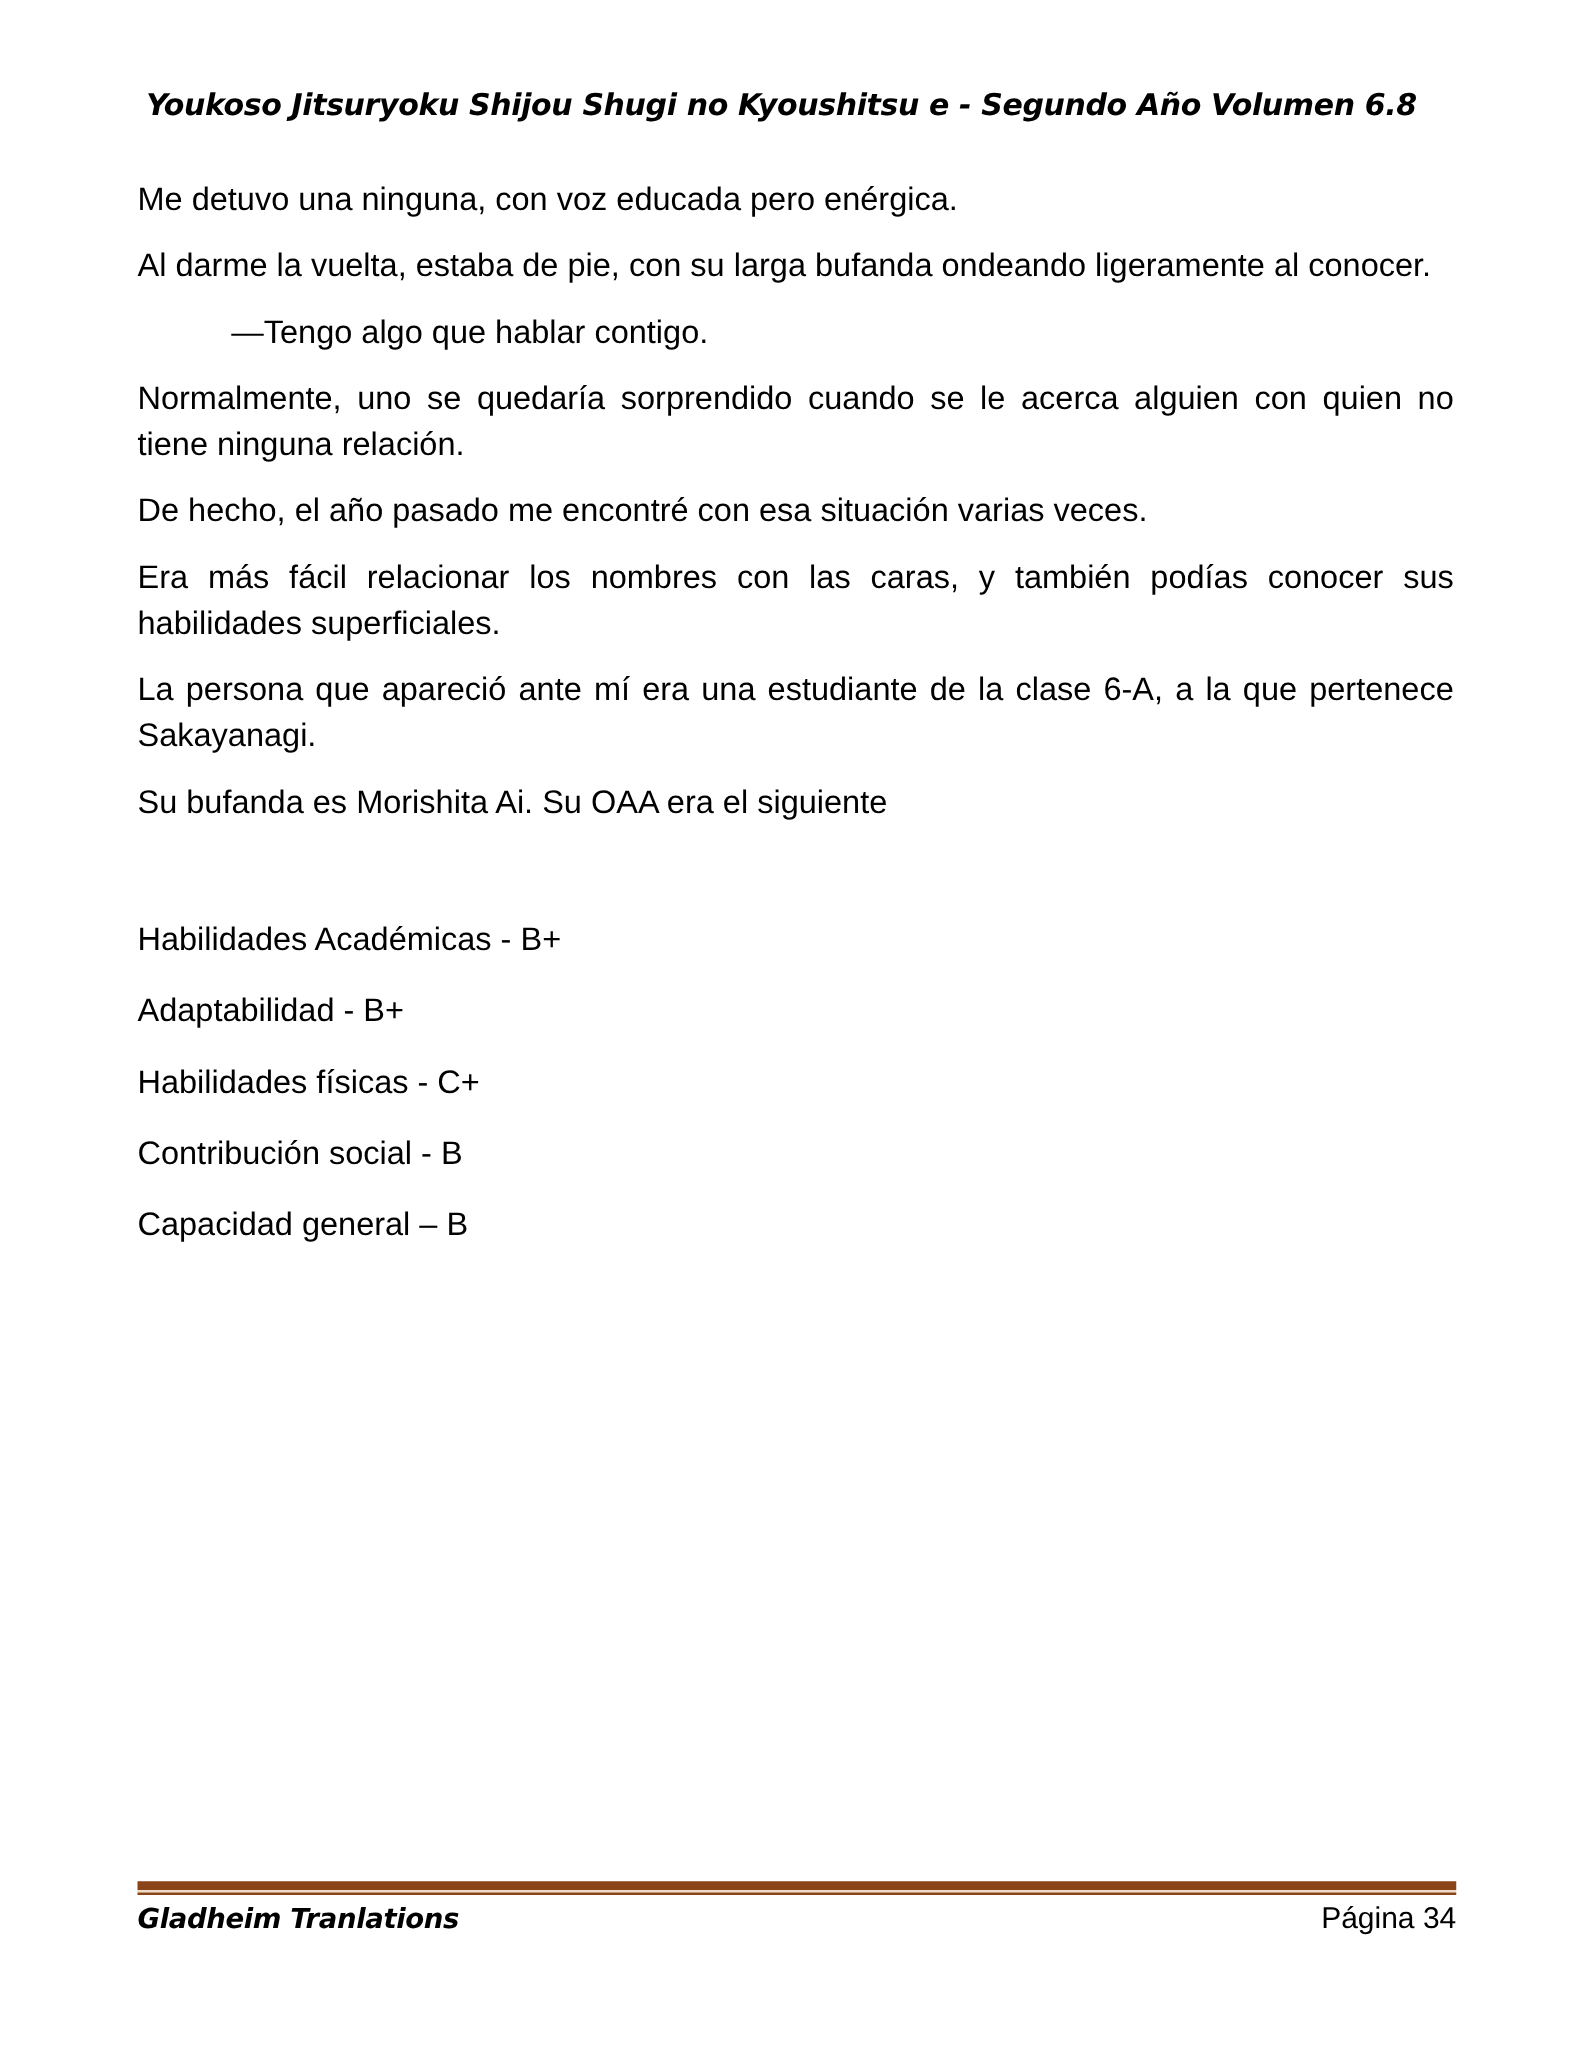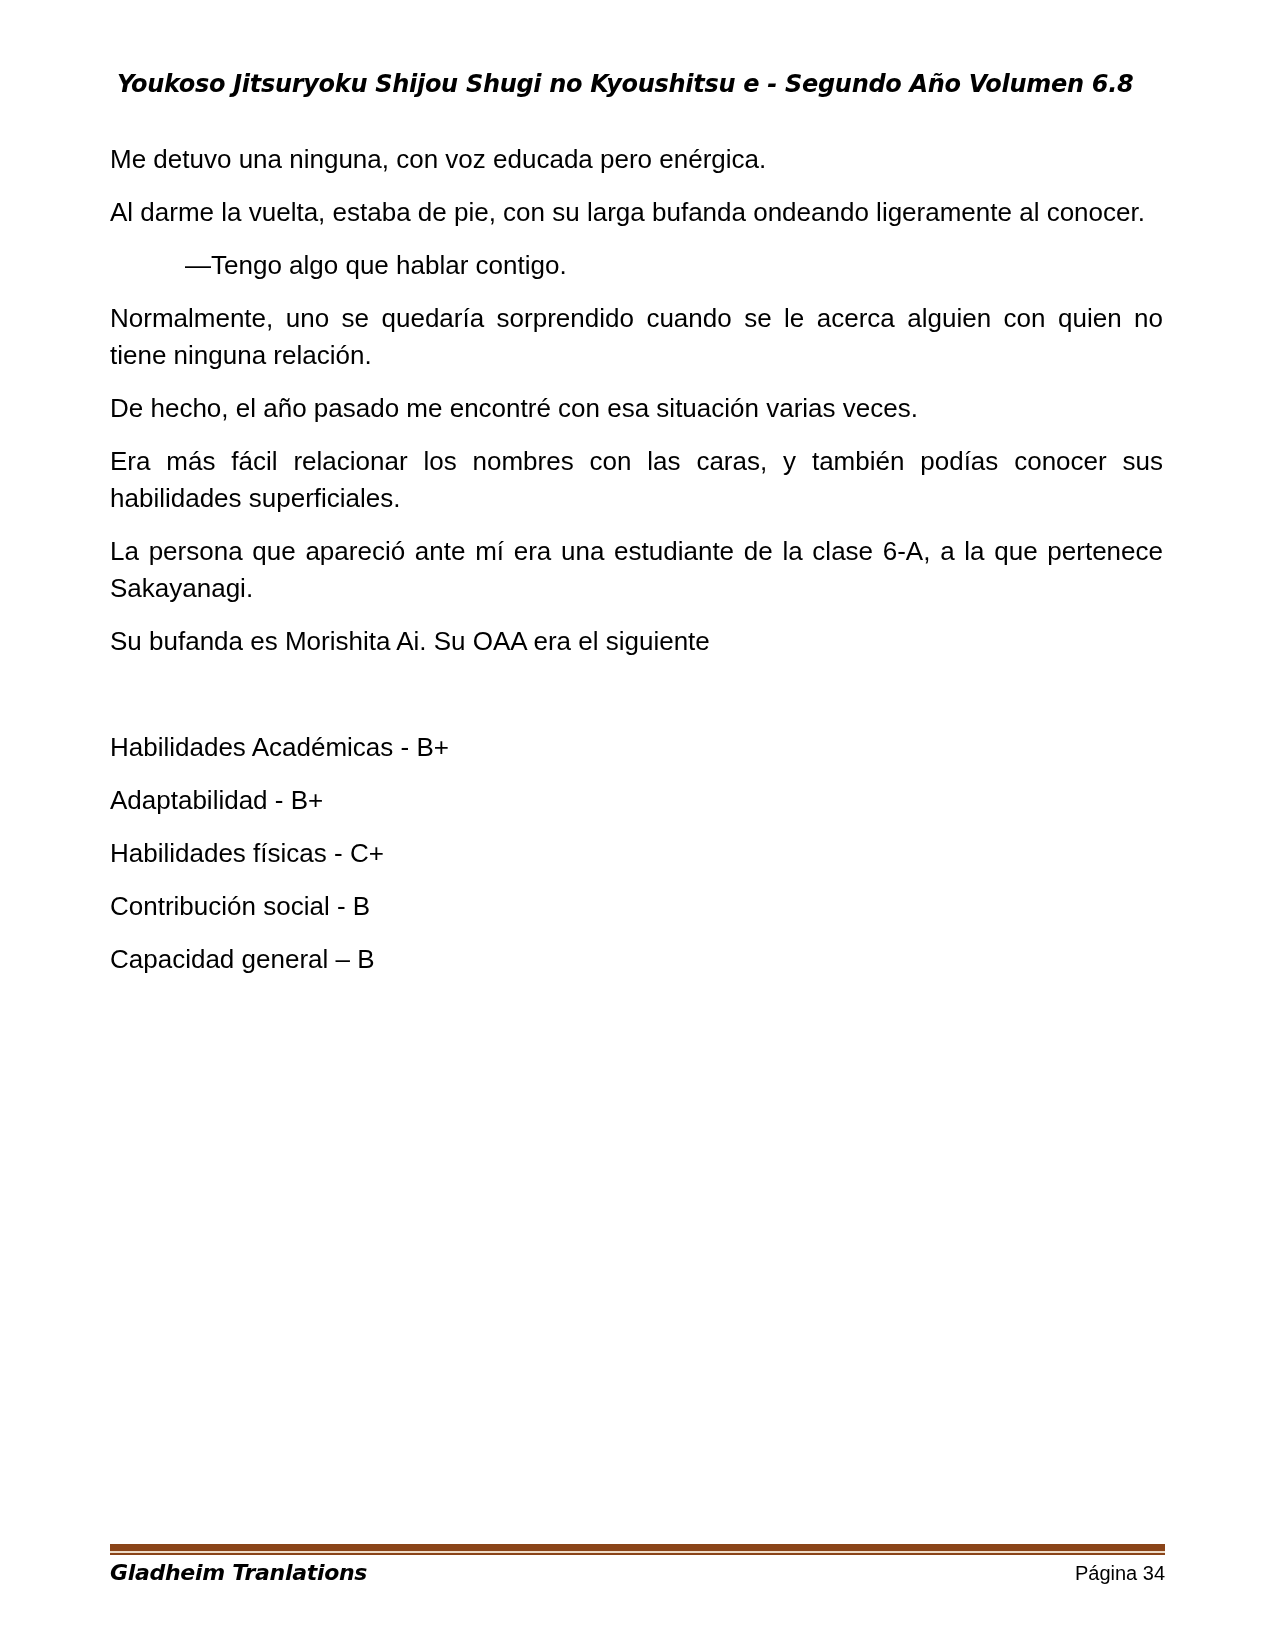--- a/index.html
+++ b/index.html
@@ -41,46 +41,46 @@
   }
   .content p.dialogue {
     text-indent: 75px;
   }
   .content p.spacer {
     height: 37px;
     margin: 0 0 16px 0;
   }
   .content p.oaa-line {
     text-align: left;
+    margin-top: 20px;
   }
   .doc-footer {
     position: absolute;
     left: 110px;
     top: 1505px;
     width: 1055px;
-    margin-top: 39px;
   }
   .rule-thick { height: 7px; }
   .rule-gap   { height: 2px; }
   .rule-thin  { height: 2px; }
   .footer-row {
     display: flex;
     justify-content: space-between;
     align-items: baseline;
     margin-top: 5px;
   }
   .footer-translator {
     font-size: 22px;
     font-weight: bold;
     font-style: italic;
     letter-spacing: -0.3px;
     font-family: "DejaVu Sans", sans-serif;
   }
   .footer-page {
-    font-size: 20px;
+    font-size: 24px;
     font-family: "Liberation Sans", sans-serif;
     text-align: center;
   }
 </style>
 </head>
 <body>
 
 <div class="page">
 
   <div class="doc-header">Youkoso Jitsuryoku Shijou Shugi no Kyoushitsu e - Segundo Año Volumen 6.8</div>

